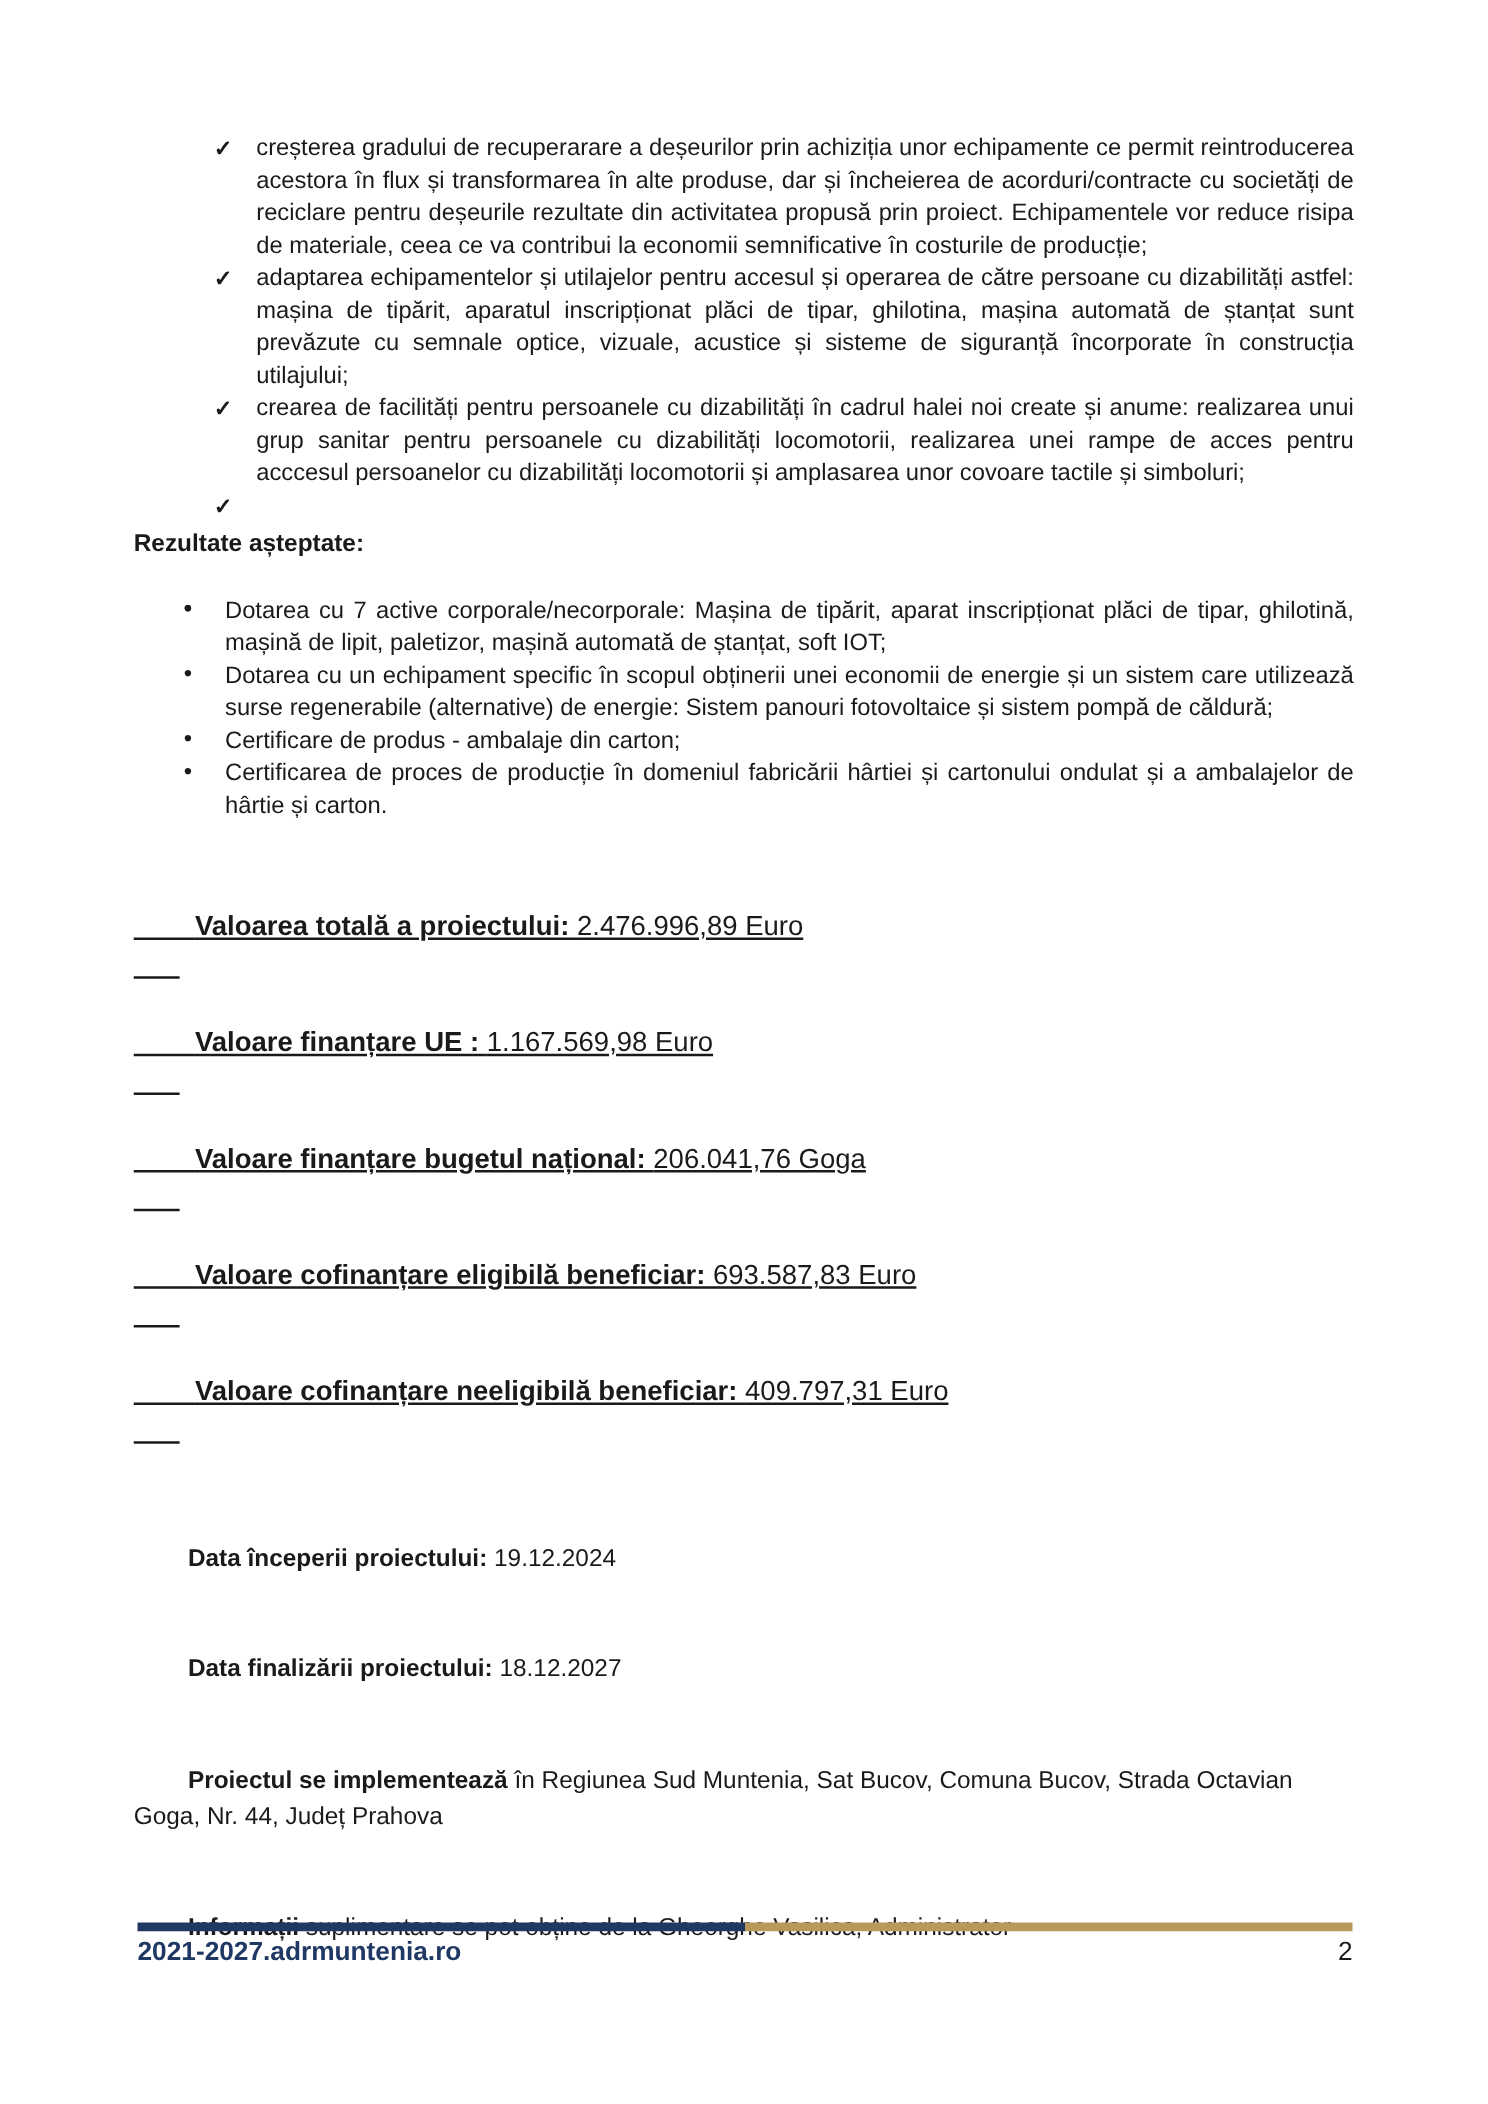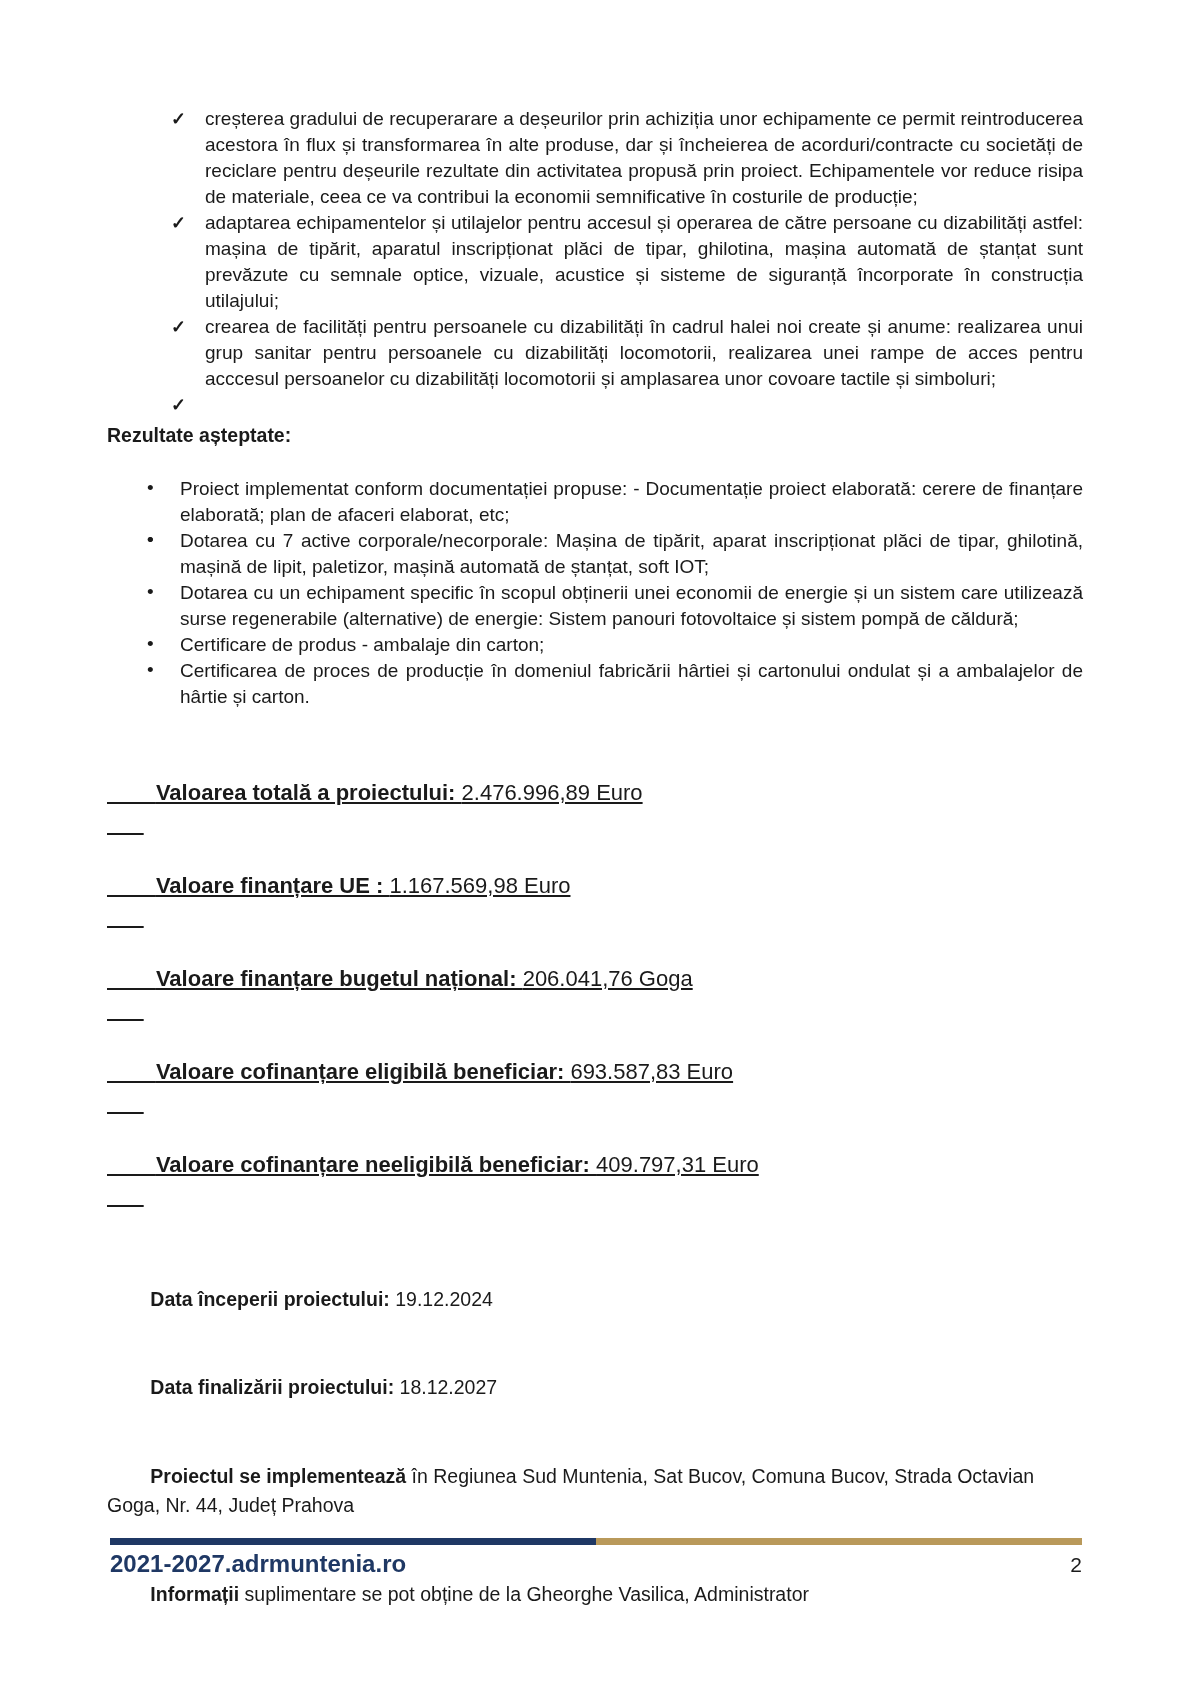--- a/index.html
+++ b/index.html
@@ -34,21 +34,21 @@
   .details { margin-top:44px; }
   .kv2 { font-size:19.5px; line-height:29.5px; white-space:pre-wrap; text-align:left; }
   .kv2 .label { font-weight:700;margin-top:42px; }
 
   
   .footer { position:absolute; left:110px; width:972px; top:1538px; }
   .footer-bar { height:7px; display:flex; }
   .footer-bar .seg-navy { width:50%; background:#1F3864; }
   .footer-bar .seg-gold { width:50%; background:#B9995A; }
   .footer-row { display:flex; justify-content:space-between; align-items:baseline; margin-top:5px; }
-  .footer-site { color:#1F3864; font-weight:700; font-size:24px; }
+  .footer-site { color:#1F3864; font-weight:700; font-size:21px; }
   .footer-page { color:#1a1a1a; font-size:21px; }
 </style>
 </head>
 <body>
 
 <div class="page">
   <div class="content">
 
     <div class="check-list">
       <div class="check-item">
@@ -66,21 +66,20 @@
       <div class="check-item">
         <span class="marker">✓</span>
       </div>
     </div>
 
     <div class="section-heading">Rezultate așteptate:</div>
 
     <div class="bullet-list">
       <div class="bullet-item">
         <span class="marker">•</span>
-        <span>Proiect implementat conform documentației propuse: - Documentație proiect elaborată: cerere de finanțare elaborată; plan de afaceri elaborat, etc;</span>
       </div>
       <div class="bullet-item">
         <span class="marker">•</span>
       </div>
       <div class="bullet-item">
         <span class="marker">•</span>
         <span>Dotarea cu 7 active corporale/necorporale: Mașina de tipărit, aparat inscripționat plăci de tipar, ghilotină, mașină de lipit, paletizor, mașină automată de ștanțat, soft IOT;</span>
       </div>
       <div class="bullet-item">
         <span class="marker">•</span>

